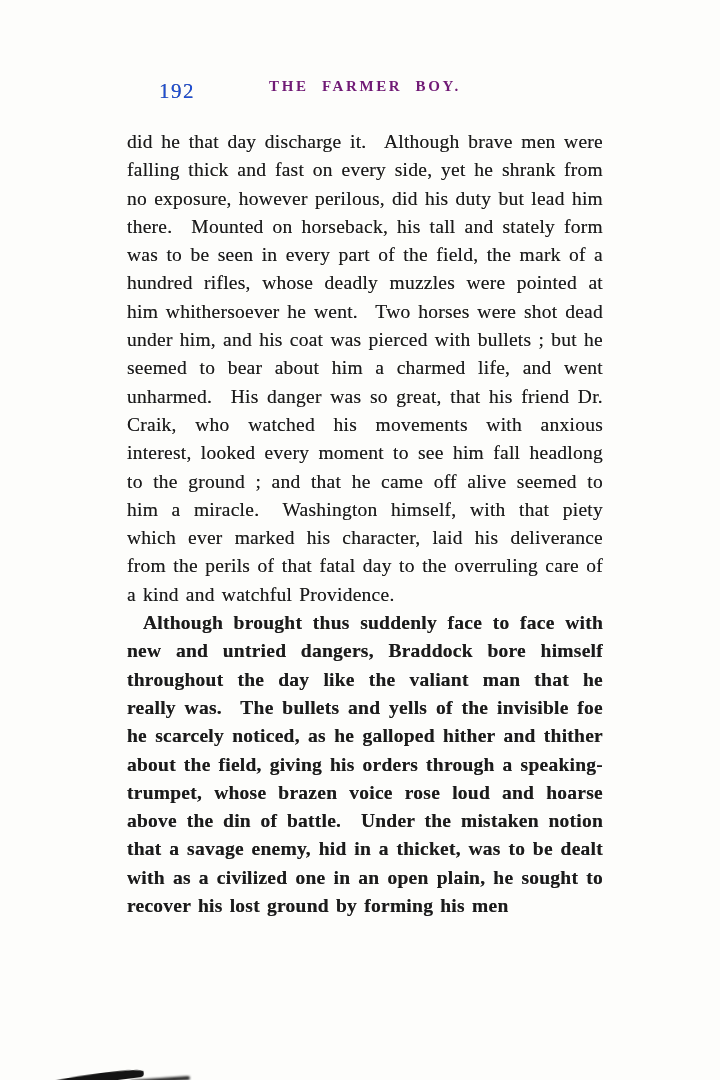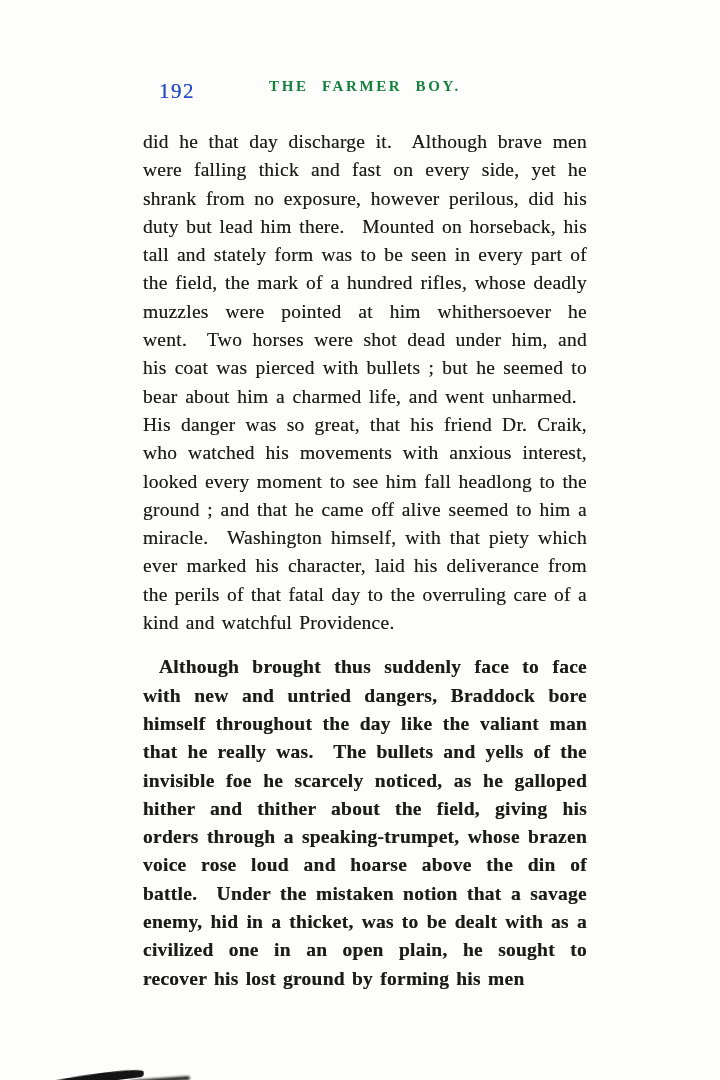--- a/index.html
+++ b/index.html
@@ -39,32 +39,32 @@
     text-shadow: 0 0 0.5px rgba(20,20,20,0.65);
     margin-left: 32px;
   }
   .running-title {
     display: inline-block;
     margin-top: 4px;
     font-size: 15px;
     font-weight: bold;
     letter-spacing: 2.6px;
     word-spacing: 7px;
-    color: #15803d;
+    color: #701a75;
   }
   .page-body {
     font-size: 19.5px;
     line-height: 28.3px;
     text-align: justify;
     letter-spacing: 0.25px;
     word-spacing: 2px;
     text-shadow: 0 0 0.5px rgba(25,25,25,0.6);
   }
   .para {
-    margin: 16px;
+    margin: 0;
   }
   .para.indent {
     text-indent: 16px;
     font-weight: bold;
   }
   .scan-artifact {
     position: absolute;
     left: 42px;
     bottom: -3px;
     width: 102px;

